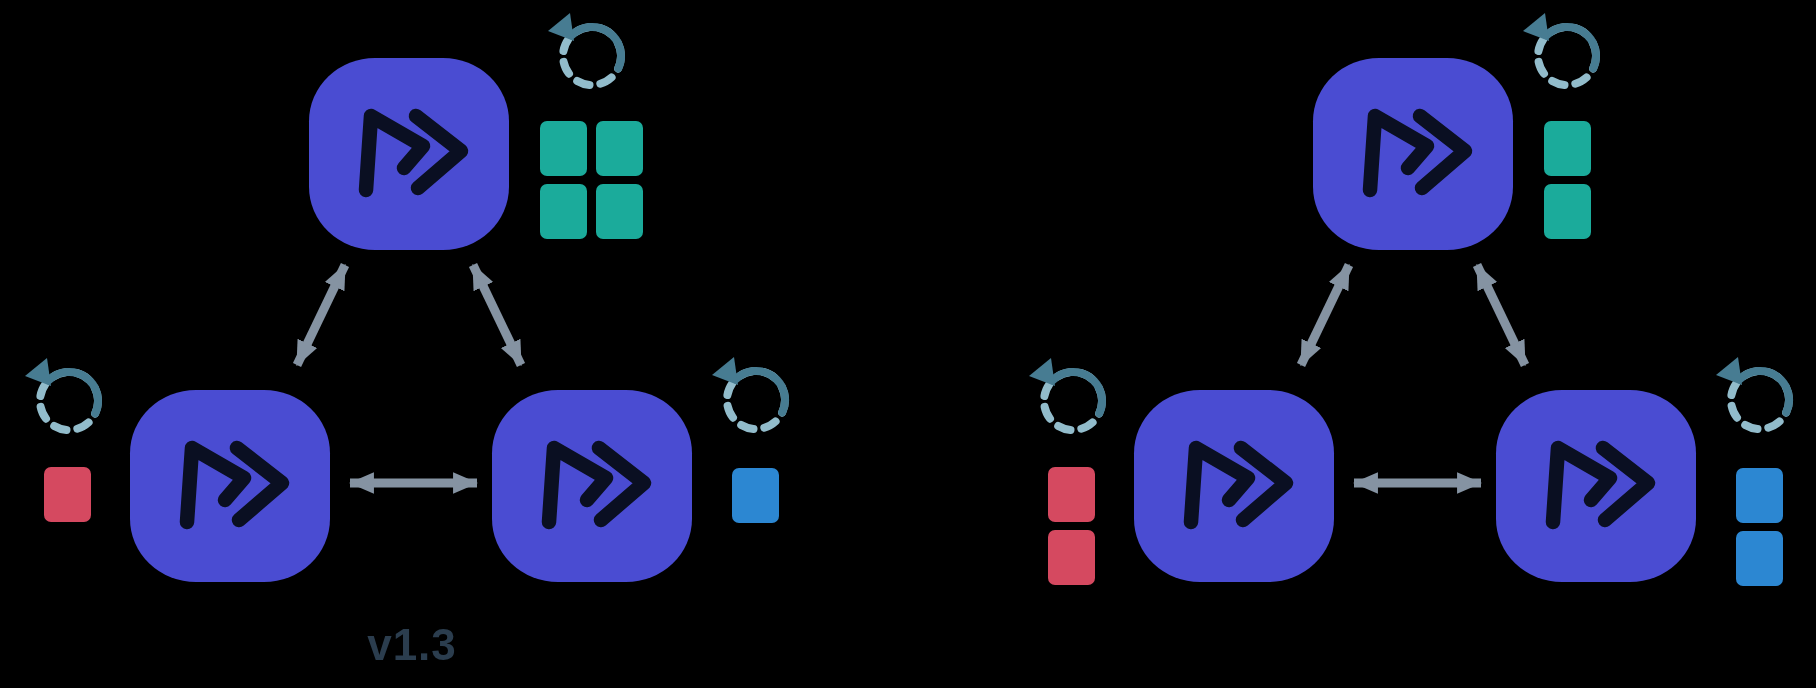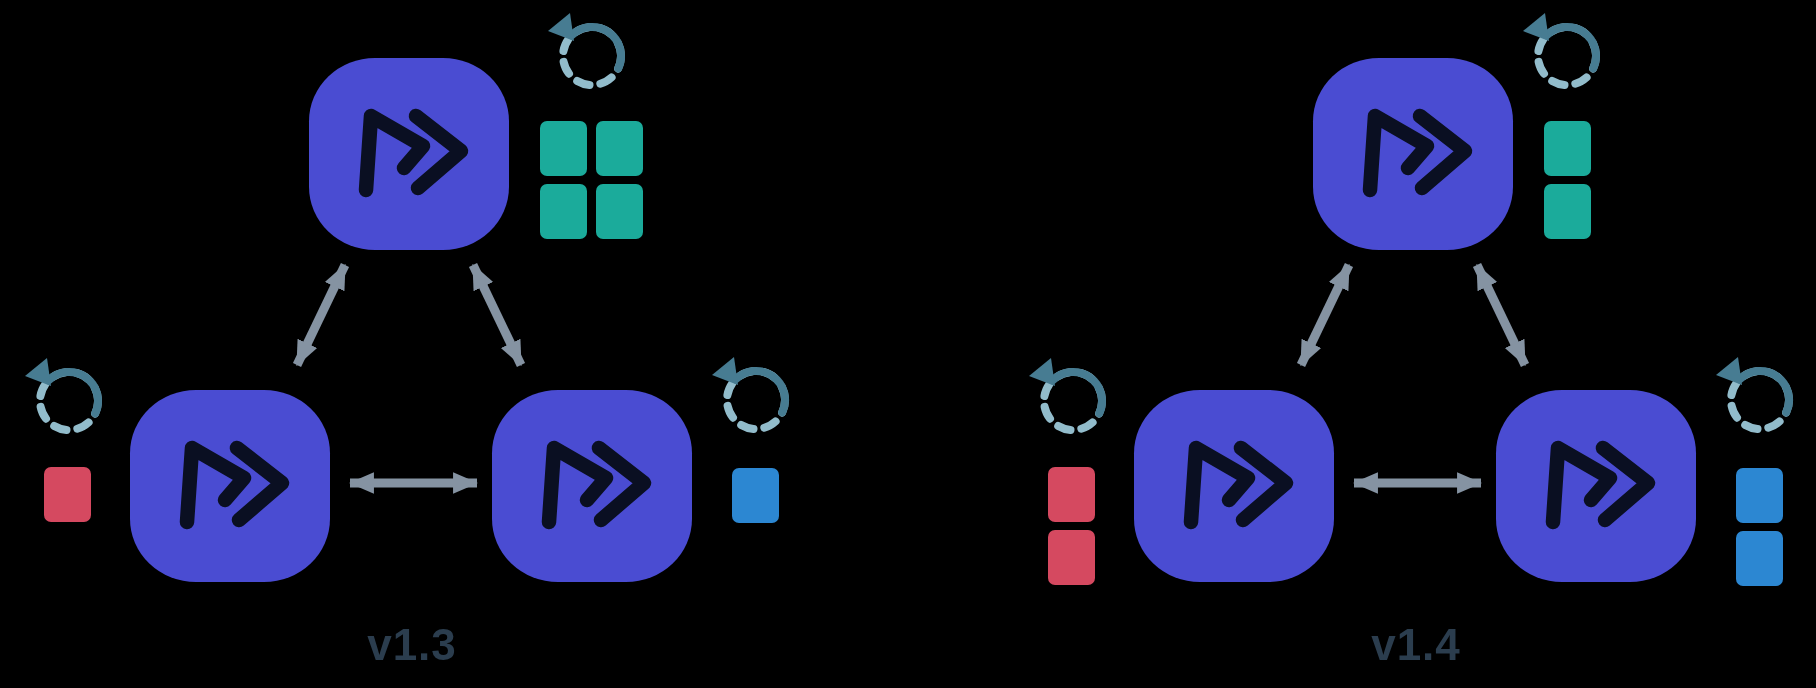--- a/index.html
+++ b/index.html
@@ -159,16 +159,15 @@
       </div>
     <div class="marker marker-bl" style="grid-template-columns: repeat(1, 47px);">
         <div class="sq" style="background: rgb(213, 73, 96);"></div>
         <div class="sq" style="background: rgb(213, 73, 96);"></div>
       </div>
     <div class="marker marker-br" style="grid-template-columns: repeat(1, 47px);">
         <div class="sq" style="background: rgb(44, 135, 210);"></div>
         <div class="sq" style="background: rgb(44, 135, 210);"></div>
       </div>
 
-    <div class="version-label">v1.4</div>
   </section>
 
 </div>
 
 </body></html>

